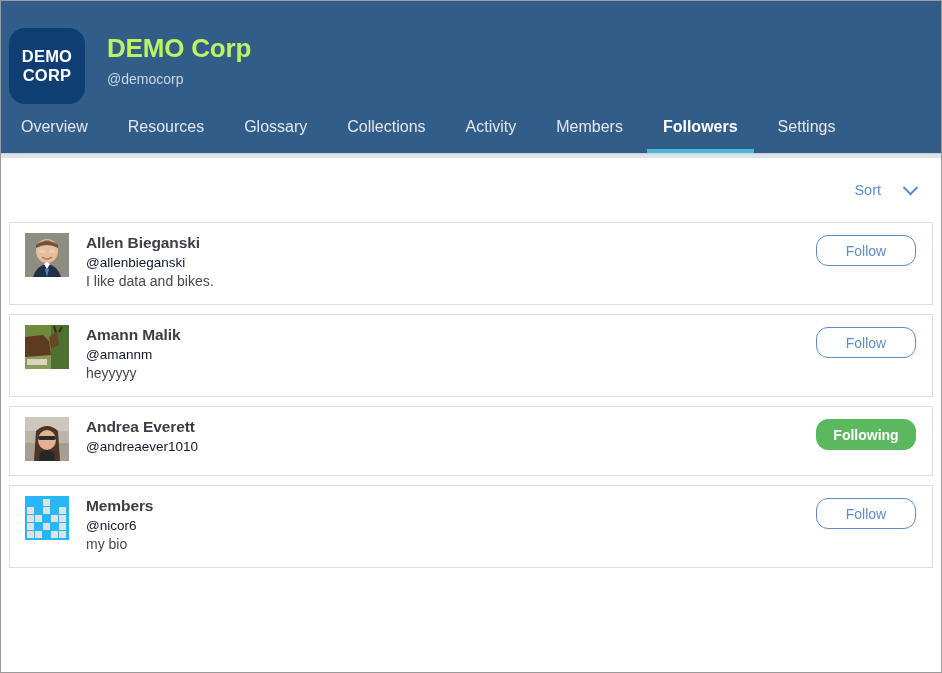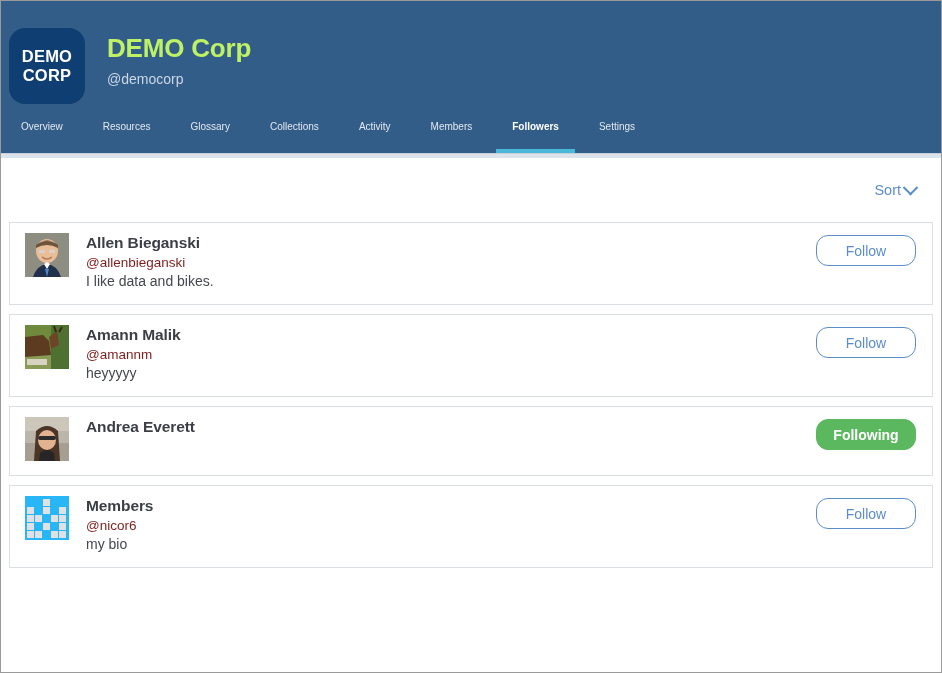--- a/index.html
+++ b/index.html
@@ -72,21 +72,21 @@
   .nav-tabs {
     display: flex;
     align-items: flex-end;
     height: 53px;
     padding-left: 0px;
     box-sizing: border-box;
   }
   .nav-tab {
     position: relative;
     color: #e2e8ef;
-    font-size: 10px;
+    font-size: 16px;
     line-height: 17px;
     padding: 0 20px 18px 20px;
     cursor: pointer;
     white-space: nowrap;
   }
   .nav-tab.active {
     color: #ffffff;
     font-weight: bold;
   }
   .nav-tab.active::after {
@@ -115,21 +115,21 @@
     align-items: center;
     height: 64px;
     padding-right: 17px;
   }
   .sort-control {
     color: #5b8dc8;
     font-size: 14.5px;
     cursor: pointer;
     display: inline-flex;
     align-items: center;
-    gap: 4px;
+    gap: 24px;
   }
   .chev {
     display: inline-block;
     width: 9px;
     height: 9px;
     border-right: 2px solid #5b8dc8;
     border-bottom: 2px solid #5b8dc8;
     transform: rotate(45deg) translate(-2px,-2px);
   }
 
@@ -159,21 +159,21 @@
   }
   .user-name {
     font-size: 15.5px;
     font-weight: bold;
     color: #3b3f45;
     line-height: 19px;
     letter-spacing: -0.1px;
   }
   .user-handle {
     font-size: 13.5px;
-    color: #7f1d1d;
+    color: #0f172a;
     line-height: 18px;
     margin-top: 2px;
   }
   .user-bio {
     font-size: 14px;
     color: #44484e;
     line-height: 18px;
   }
   .card-action {
     flex: 0 0 auto;
@@ -288,20 +288,21 @@
               <rect x="0" y="0" width="44" height="14" fill="#cdc6bb"></rect>
               <rect x="0" y="26" width="44" height="18" fill="#a79e92"></rect>
               <path d="M11 14 q11 -10 22 0 l2 30 l-26 0 Z" fill="#4b3526"></path>
               <ellipse cx="22" cy="23" rx="9" ry="10" fill="#e2b291"></ellipse>
               <rect x="13" y="19" width="18" height="4" rx="2" fill="#2b2b2b"></rect>
               <path d="M15 36 q7 -6 14 0 l1 8 l-16 0 Z" fill="#262626"></path>
             </svg>
           </div>
           <div class="card-main">
             <div class="user-name">Andrea Everett</div>
+            <div class="user-handle">@andreaever1010</div>
           </div>
           <div class="card-action"><div class="btn btn-following">Following</div></div>
         </div>
         <div class="follower-card">
           <div class="avatar">
             <svg width="44" height="44" viewBox="0 0 44 44">
               <rect width="44" height="44" fill="#29b6f6"></rect>
               <rect x="18" y="3" width="7" height="7" fill="#dfe1e3"></rect>
               <rect x="2" y="11" width="7" height="7" fill="#dfe1e3"></rect>
               <rect x="18" y="11" width="7" height="7" fill="#dfe1e3"></rect>

